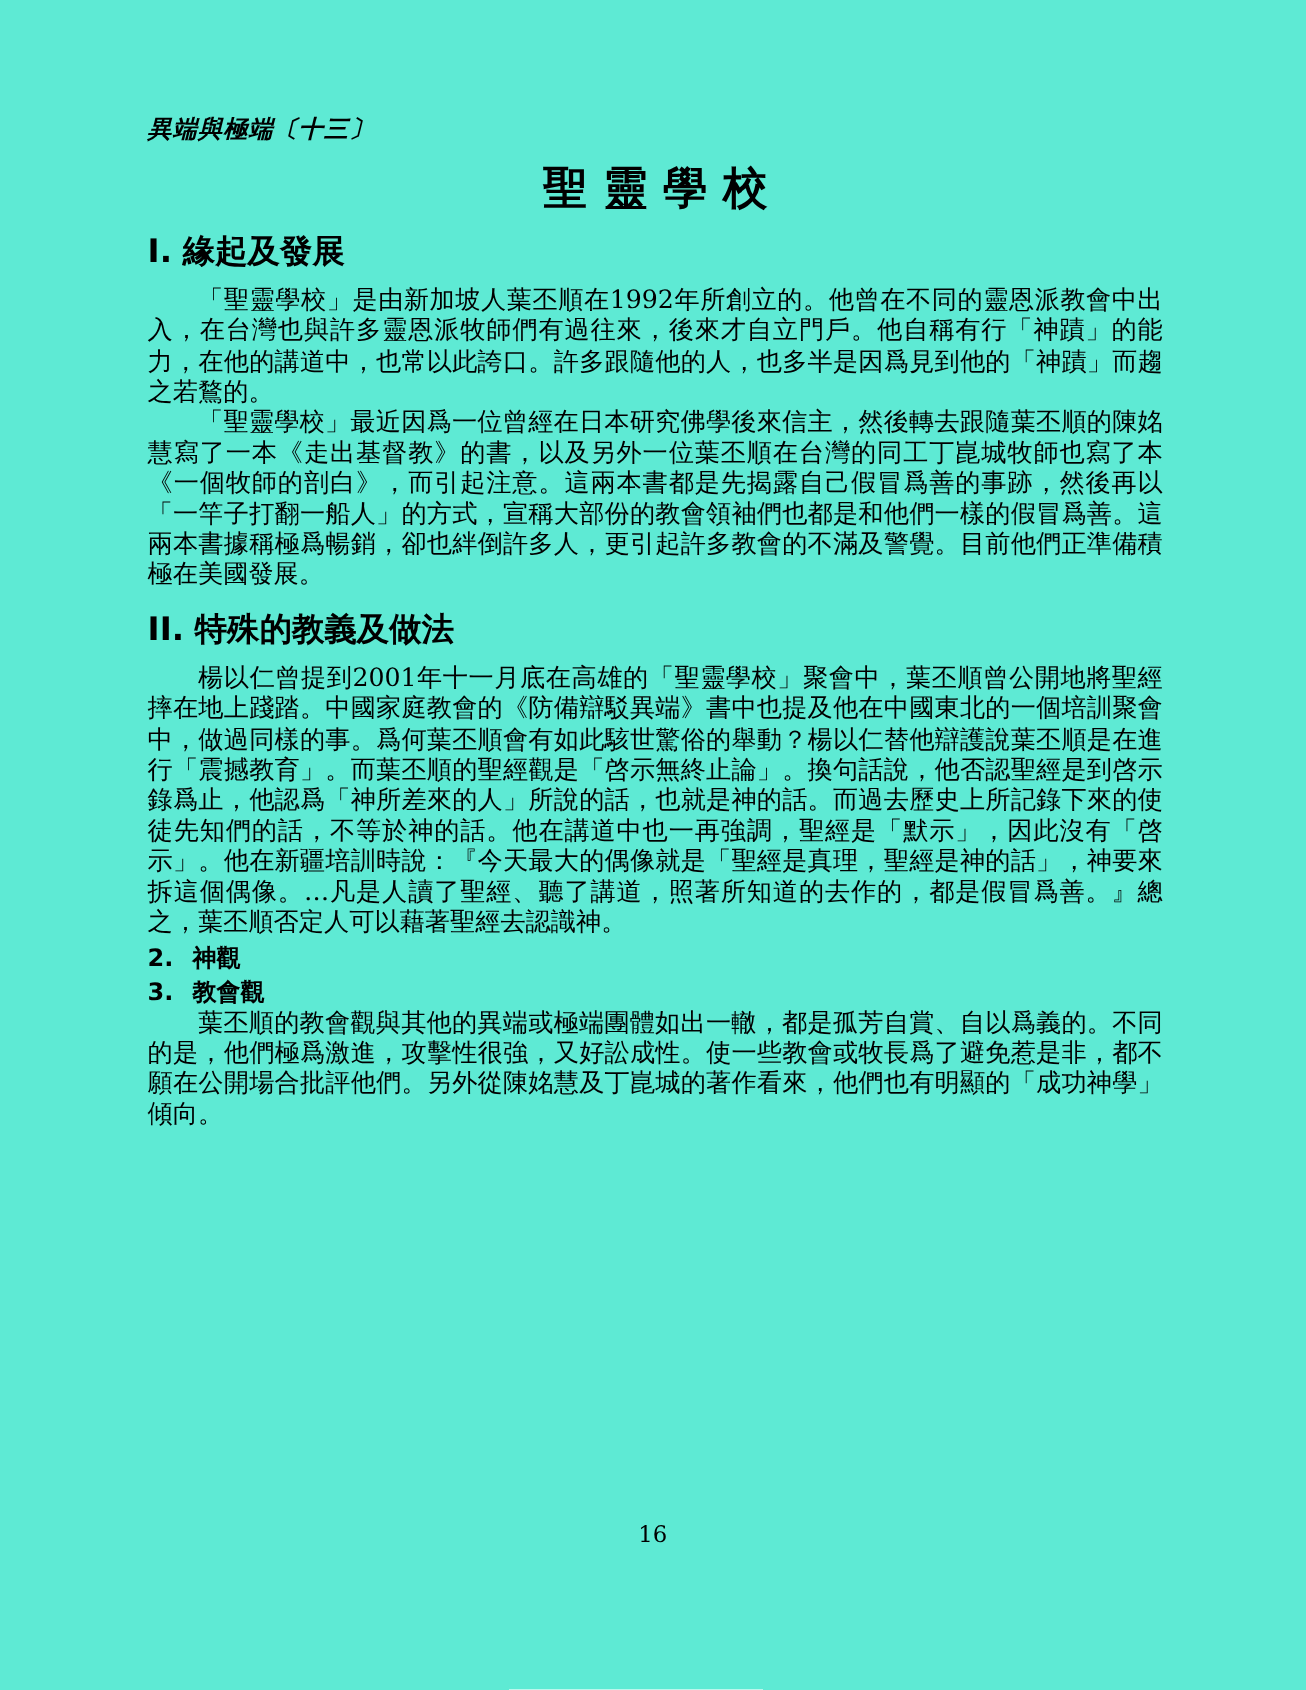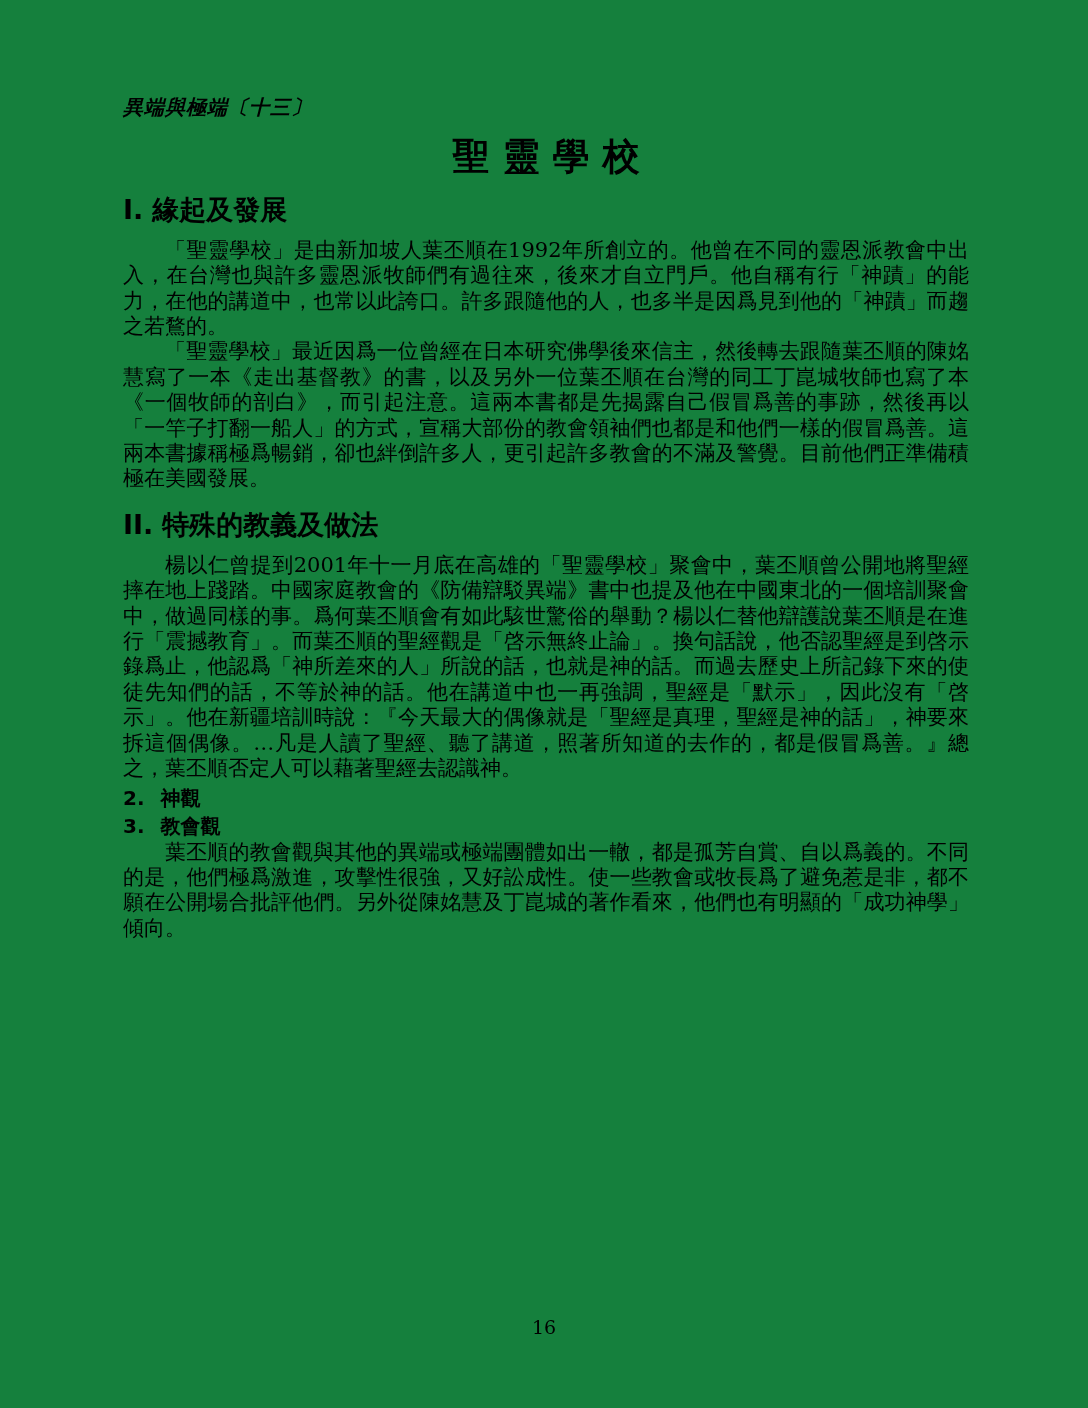--- a/index.html
+++ b/index.html
@@ -6,21 +6,21 @@
     margin: 0;
     padding: 0;
     background: #ffffff;
     color: #000000;
     font-family: "DejaVu Serif", "Liberation Serif", serif;
   }
   .page {
     position: relative;
     width: 1088px;
     height: 1408px;
-    background: #15803d;
+    background: #5eead4;
     overflow: hidden;
   }
   .content {
     position: absolute;
     left: 123px;
     top: 94px;
     width: 846px;
   }
   .doc-header {
     font-size: 20px;
@@ -62,21 +62,21 @@
     line-height: 25.4px;
     text-align: justify;
     text-indent: 2em;
     margin: 0;
     letter-spacing: 0;
   }
   .page-number {
     position: absolute;
     left: 0;
     right: 0;
-    top: 1316px;
+    top: 1268px;
     text-align: center;
     font-size: 19px;
   }
 </style>
 </head>
 <body>
 
 <div class="page">
   <div class="content">
 

